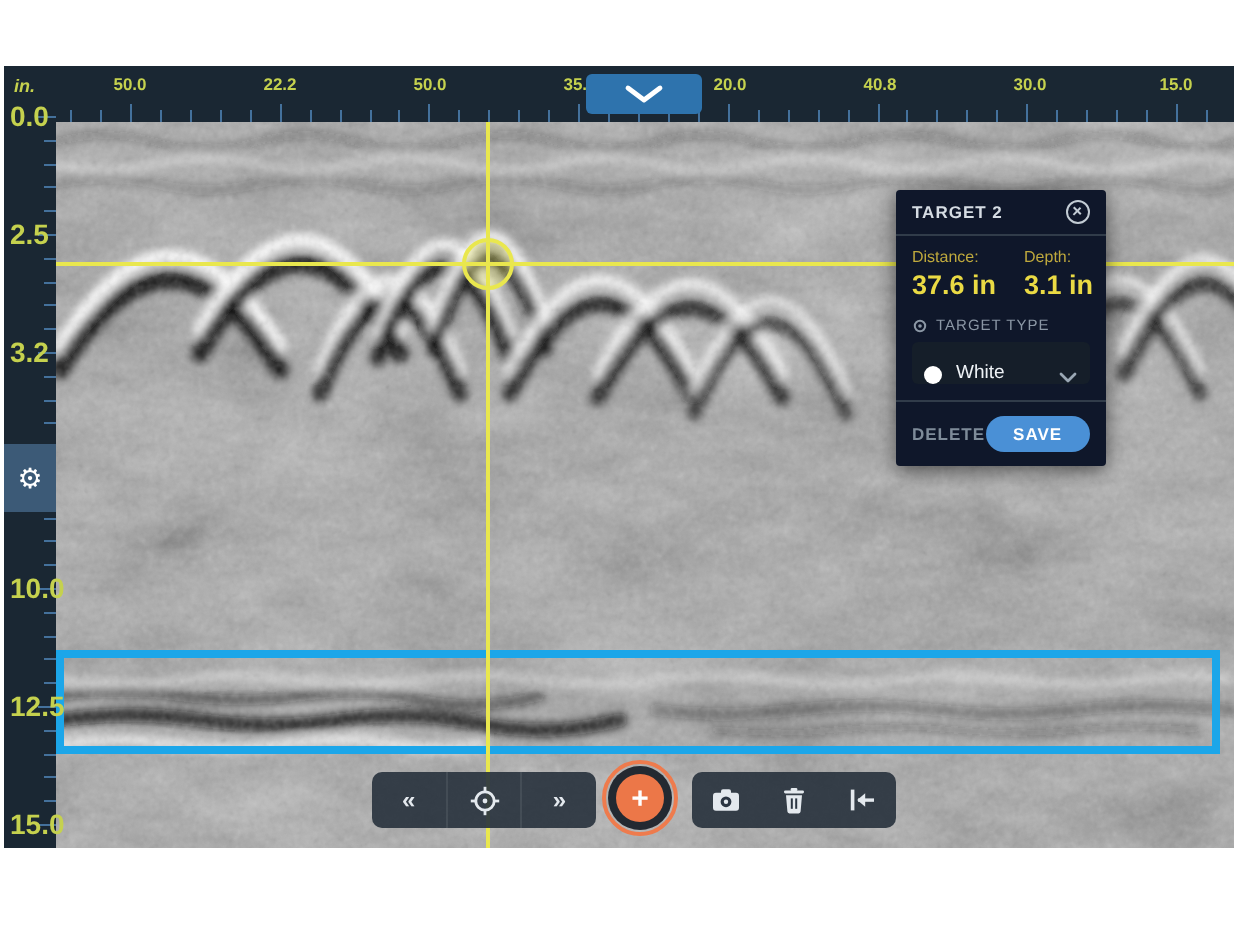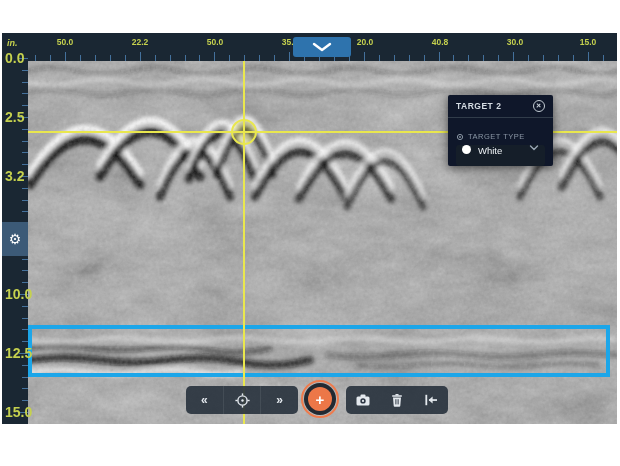--- a/index.html
+++ b/index.html
@@ -57,21 +57,21 @@
   .p-title{font-size:8.5px;font-weight:bold;letter-spacing:.5px;color:#d5dce3;}
   .p-close{width:12px;height:12px;border:1.3px solid #c3ccd4;border-radius:50%;box-sizing:border-box;position:relative;cursor:pointer;}
   .p-close::before,.p-close::after{content:"";position:absolute;left:2px;top:4.2px;width:5.4px;height:1.2px;background:#c3ccd4;}
   .p-close::before{transform:rotate(45deg);} .p-close::after{transform:rotate(-45deg);}
   .p-body{padding:6px 8px 0 8px;}
   .metrics{display:flex;gap:14px;}
   .m-label{font-size:8px;color:#bfa93d;}
   .m-value{font-size:13.5px;font-weight:bold;color:#eada44;margin-top:2px;white-space:nowrap;}
   .type-row{display:flex;align-items:flex-end;gap:4px;margin-top:8px;}
   .type-label{font-size:7.5px;letter-spacing:.5px;color:#8b97a5;}
-  .dropdown{margin-top:4px;background:#151e29;border-radius:3px;height:21px;display:flex;align-items:flex-start;padding:0 6px;cursor:pointer;}
+  .dropdown{margin-top:4px;background:#151e29;border-radius:3px;height:21px;display:flex;align-items:flex-end;padding:0 6px;cursor:pointer;}
   .dot{width:9px;height:9px;border-radius:50%;background:#ffffff;margin-right:7px;}
   .dd-text{font-size:9.5px;color:#eef2f6;}
   .dd-chev{margin-left:auto;}
   .p-foot{display:flex;justify-content:space-between;align-items:center;padding:7px 8px;border-top:1px solid #313c4a;margin-top:8px;}
   .btn-delete{font-size:8.5px;font-weight:bold;letter-spacing:.5px;color:#7e8b99;cursor:pointer;background:none;border:none;padding:0;}
   .btn-save{font-size:8.5px;font-weight:bold;letter-spacing:.5px;color:#ffffff;background:#4a90d6;border:none;
             border-radius:10px;padding:4px 14px;cursor:pointer;}
 </style>
 </head>
 <body>
@@ -303,30 +303,44 @@
       </svg>
     </div>
   </div>
 
   <div class="popup">
     <div class="p-head">
       <span class="p-title">TARGET 2</span>
       <span class="p-close"></span>
     </div>
     <div class="p-body">
+      <div class="metrics">
+        <div>
+          <div class="m-label">Distance:</div>
+          <div class="m-value">37.6 in</div>
+        </div>
+        <div>
+          <div class="m-label">Depth:</div>
+          <div class="m-value">3.1 in</div>
+        </div>
+      </div>
       <div class="type-row">
         <svg width="8" height="8" viewBox="0 0 8 8">
           <circle cx="4" cy="4" r="2.6" fill="none" stroke="#8b97a5" stroke-width="1"></circle>
           <circle cx="4" cy="4" r="0.9" fill="#8b97a5"></circle>
         </svg>
         <span class="type-label">TARGET TYPE</span>
       </div>
       <div class="dropdown">
         <span class="dot"></span>
         <span class="dd-text">White</span>
         <svg class="dd-chev" width="10" height="6" viewBox="0 0 10 6">
           <polyline points="1.5,1 5,4.5 8.5,1" fill="none" stroke="#9aa7b4" stroke-width="1.4" stroke-linecap="round" stroke-linejoin="round"></polyline>
         </svg>
       </div>
     </div>
+    <div class="p-foot">
+      <button class="btn-delete">DELETE</button>
+      <button class="btn-save">SAVE</button>
+    </div>
   </div>
 
 </div>
 
 </body></html>

